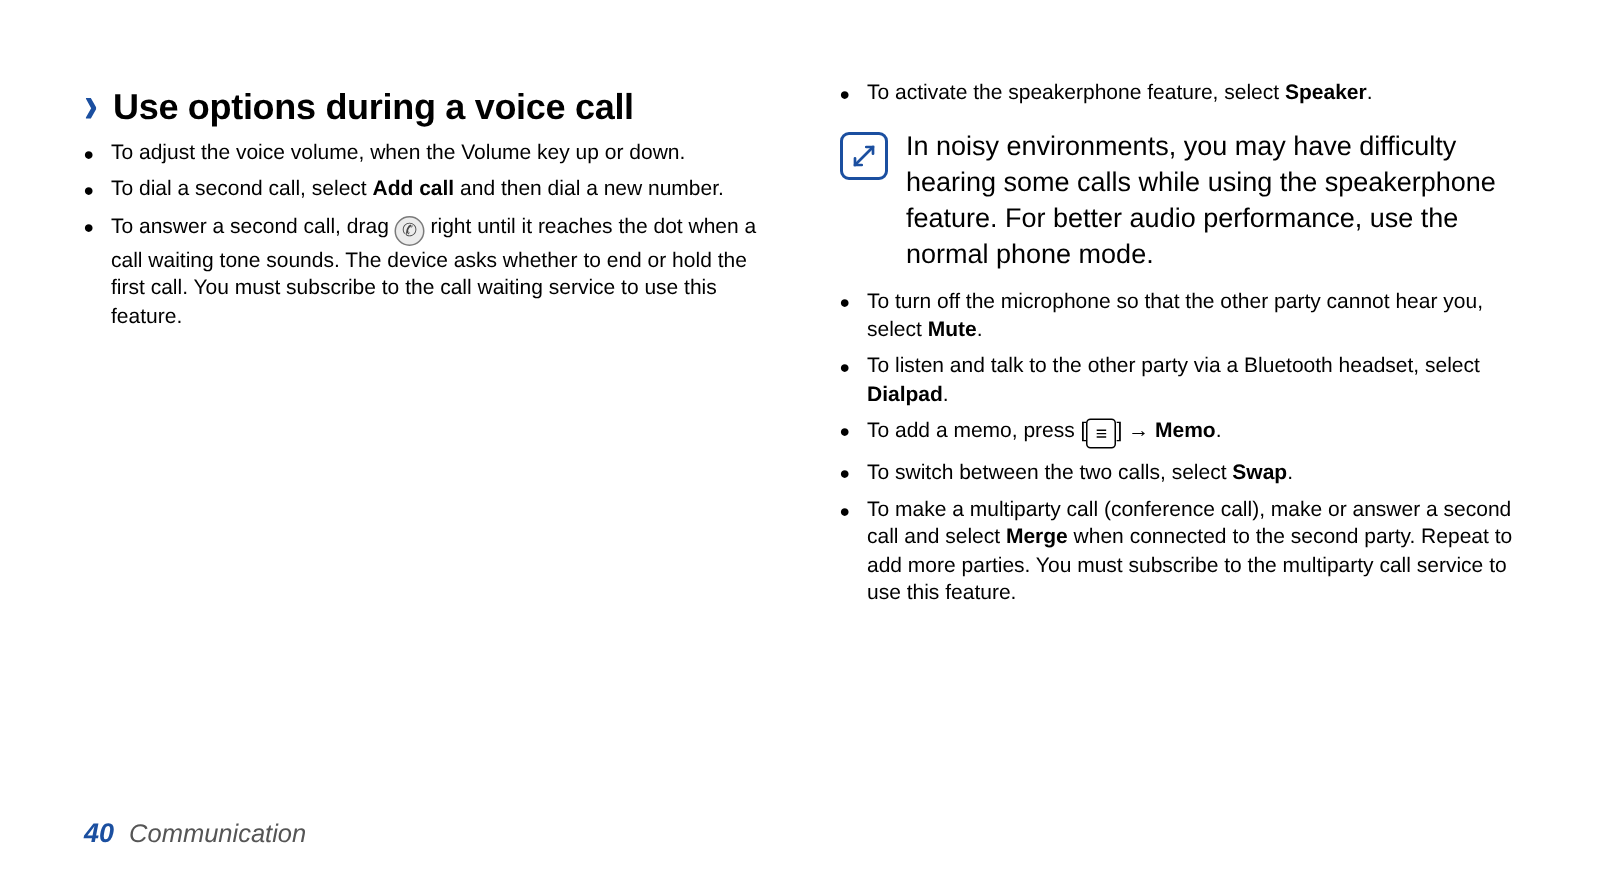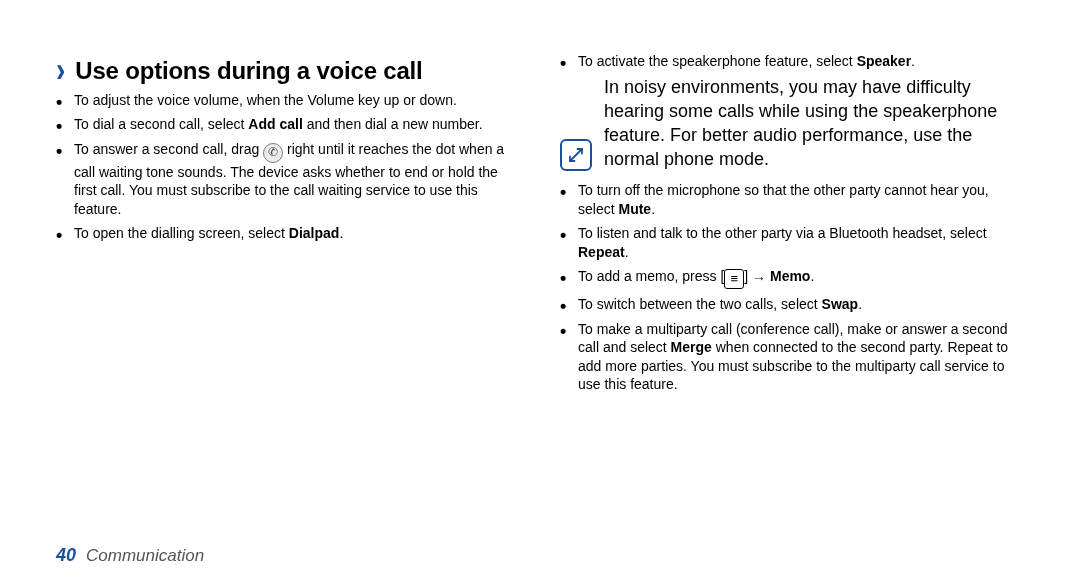--- a/index.html
+++ b/index.html
@@ -95,22 +95,21 @@
   .inline-icon.phone::after { content: "✆"; font-size: 12px; }
   .inline-icon.menu {
     background: #fff;
     border: 1px solid #000;
     color: #000;
   }
   .inline-icon.menu::after { content: "≡"; font-size: 13px; font-weight: 700; line-height: 14px; }
   .note-row {
     display: flex;
     gap: 12px;
-    margin: 6px 0 10px 0;
-    align-items: flex-end;
+    margin: 16px 0 10px 0;
   }
   .note-badge {
     flex: 0 0 auto;
     width: 28px;
     height: 28px;
     border: 2px solid #1b4fa0;
     border-radius: 6px;
     color: #1b4fa0;
     display: flex;
     align-items: center;
@@ -154,21 +153,20 @@
       <div class="heading">
         <span class="chev">›</span>
         <span class="heading-text">Use options during a voice call</span>
       </div>
 
 
       <ul class="bullets" id="left-list">
           <li>To adjust the voice volume, when the Volume key up or down.</li>
           <li>To dial a second call, select <b>Add call</b> and then dial a new number.</li>
           <li>To answer a second call, drag <span class="inline-icon phone"></span> right until it reaches the dot when a call waiting tone sounds. The device asks whether to end or hold the first call. You must subscribe to the call waiting service to use this feature.</li>
-          <li>To open the dialling screen, select <b>Dialpad</b>.</li>
         </ul>
 
     </div>
 
     <div class="col">
 
       <ul class="bullets" id="right-top">
           <li>To activate the speakerphone feature, select <b>Speaker</b>.</li>
         </ul>
 
@@ -178,21 +176,21 @@
             <path d="M4 20 L20 4"></path>
             <path d="M14 4 L20 4 L20 10"></path>
             <path d="M4 14 L4 20 L10 20"></path>
           </svg>
         </div>
         <div class="note-text">In noisy environments, you may have difficulty hearing some calls while using the speakerphone feature. For better audio performance, use the normal phone mode.</div>
       </div>
 
       <ul class="bullets" id="right-list">
           <li>To turn off the microphone so that the other party cannot hear you, select <b>Mute</b>.</li>
-          <li>To listen and talk to the other party via a Bluetooth headset, select <b>Repeat</b>.</li>
+          <li>To listen and talk to the other party via a Bluetooth headset, select <b>Dialpad</b>.</li>
           <li>To add a memo, press [<span class="inline-icon menu"></span>] → <b>Memo</b>.</li>
           <li>To switch between the two calls, select <b>Swap</b>.</li>
           <li>To make a multiparty call (conference call), make or answer a second call and select <b>Merge</b> when connected to the second party. Repeat to add more parties. You must subscribe to the multiparty call service to use this feature.</li>
         </ul>
 
     </div>
   </div>
 
   <div class="footer">
     <span class="page-num">40</span>

